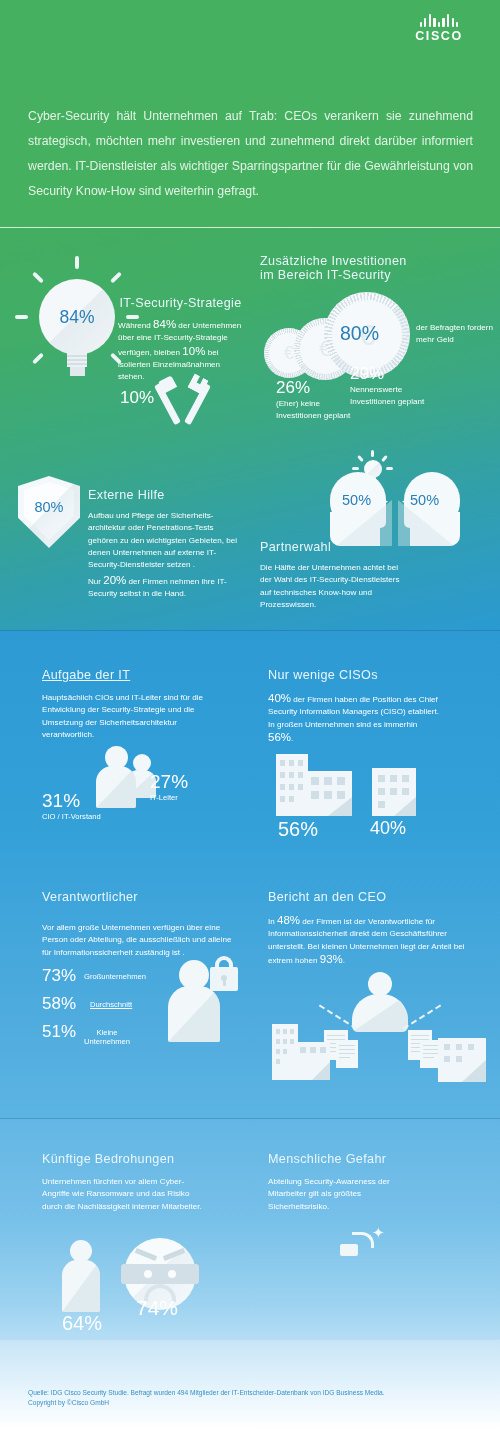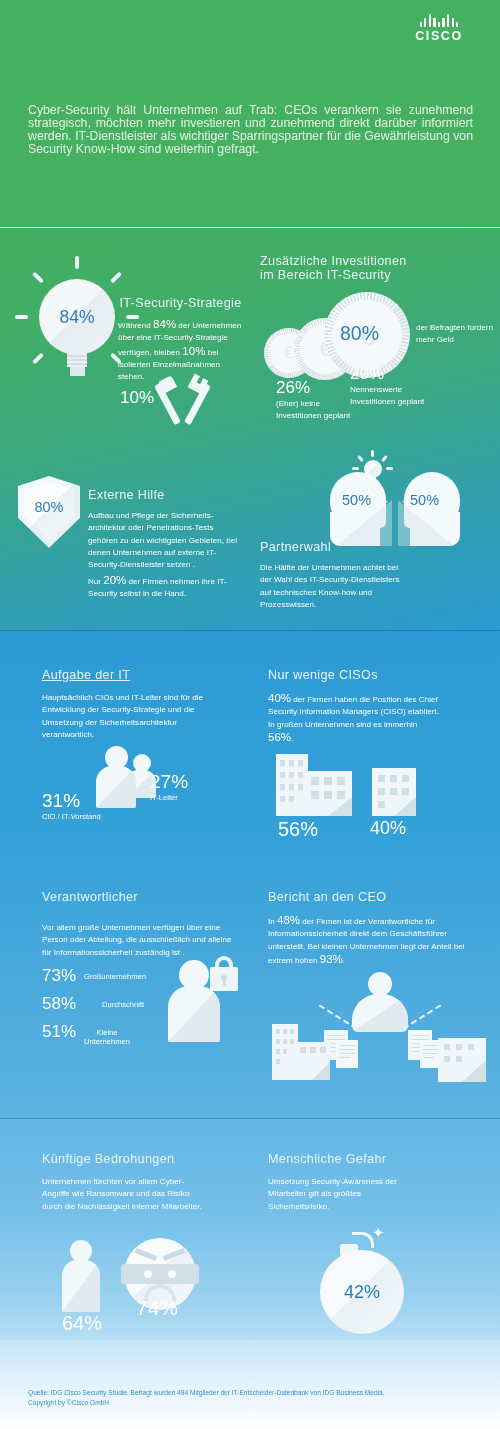--- a/index.html
+++ b/index.html
@@ -22,21 +22,21 @@
     color: #fff; font-size: 12.5px; letter-spacing: 1.6px; font-weight: bold;
     margin-top: 2px; font-family: "Liberation Sans", sans-serif;
   }
   .h-title {
     position: absolute; left: 28px; top: 26px; width: 420px;
     color: #ffffff; font-size: 25.5px; line-height: 33px; font-weight: 300;
     letter-spacing: 0.2px;
   }
   .h-sub {
     position: absolute; left: 28px; top: 104px; width: 445px;
-    color: #e2f3e6; font-size: 12.3px; line-height: 13px; text-align: justify;
+    color: #e2f3e6; font-size: 12.3px; line-height: 25px; text-align: justify;
     font-weight: 300;
   }
 
   
   .band { position: absolute; left: 0; width: 500px; }
   .band1 { top: 228px; height: 402px; background: linear-gradient(168deg,#43ad60 0%,#41ad67 22%,#3ba882 48%,#32a0a8 70%,#2e9cc2 88%,#2b9ad1 100%); }
   .band2 { top: 630px; height: 488px; background: linear-gradient(180deg,#2e9ad4 0%,#33a0d8 40%,#4eabdd 78%,#5cb4e3 100%); }
   .band3 { top: 1118px; height: 222px; background: linear-gradient(180deg,#63b6e4 0%,#76c0e9 45%,#9ed3f0 85%,#b6deF5 100%); }
   .footer { position: absolute; left:0; top: 1340px; height: 89px; width:500px;
             background: linear-gradient(180deg,#c7e5f7 0%,#ddf0fb 40%,#ffffff 100%); }
@@ -395,21 +395,21 @@
       </div>
     </div>
 
     <div style="position:absolute;left:42px;top:94px;">
       <div style="position:relative;height:28px;">
         <span class="big-pct" style="position:absolute;left:0;top:0;font-size:17px;">73%</span>
         <span class="lbl-sm" style="position:absolute;left:42px;top:6px;">Großunternehmen</span>
       </div>
       <div style="position:relative;height:28px;">
         <span class="big-pct" style="position:absolute;left:0;top:0;font-size:17px;">58%</span>
-        <span class="lbl-sm" style="position:absolute;left:60px;top:6px;">Durchschnitt</span>
+        <span class="lbl-sm" style="position:absolute;left:48px;top:6px;text-decoration:underline;">Durchschnitt</span>
       </div>
       <div style="position:relative;height:28px;">
         <span class="big-pct" style="position:absolute;left:0;top:0;font-size:17px;">51%</span>
         <span class="lbl-sm" style="position:absolute;left:42px;top:6px;">Kleine Unternehmen</span>
       </div>
     </div>
   </div>
 
   <div class="cell" style="left:252px;top:872px;width:248px;height:220px;">
     <div style="position:absolute;left:16px;top:18px;width:190px;" class="sec-title">Bericht an den CEO</div>
@@ -516,28 +516,25 @@
         <div class="eye" style="left:20px;"></div>
         <div class="eye" style="left:44px;"></div>
         <div class="frown"></div>
       </div>
     </div>
     <div class="big-pct" style="position:absolute;left:136px;top:164px;font-size:21px;">74%</div>
   </div>
 
   <div class="cell" style="left:252px;top:1132px;width:248px;height:200px;">
     <div style="position:absolute;left:16px;top:20px;width:190px;" class="sec-title">Menschliche Gefahr</div>
-    <div style="position:absolute;left:16px;top:44px;width:140px;" class="sec-body">Umsetzung Security-Awareness der Mitarbeiter gilt als größtes Sicherheitsrisiko.</div>
+    <div style="position:absolute;left:16px;top:44px;width:140px;" class="sec-body">Abteilung Security-Awareness der Mitarbeiter gilt als größtes Sicherheitsrisiko.</div>
     <div style="position:absolute;left:62px;top:96px;width:110px;height:106px;">
       <div class="fuse" style="left:38px;top:4px;width:22px;height:16px;"></div>
       <div class="spark" style="left:58px;top:-4px;">✦</div>
       <div class="bomb-cap" style="left:26px;top:16px;width:18px;height:12px;"></div>
-      <div class="bomb" style="left:6px;top:22px;">
-        <span>42%</span>
-      </div>
     </div>
   </div>
 
   <div class="footer">
     <div class="footer-text">
       <div>Quelle: IDG Cisco Security Studie. Befragt wurden 494 Mitglieder der IT-Entscheider-Datenbank von IDG Business Media.</div>
       <div>Copyright by ©Cisco GmbH</div>
     </div>
   </div>
 

